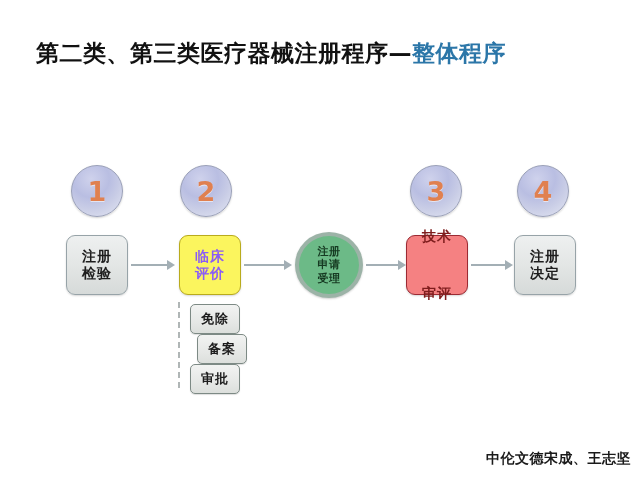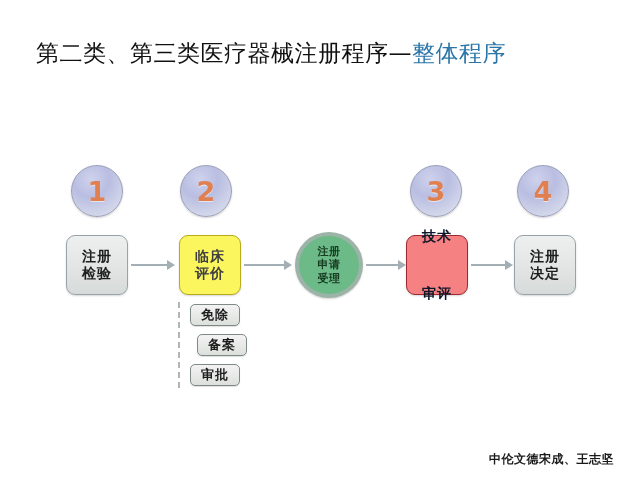--- a/index.html
+++ b/index.html
@@ -16,21 +16,21 @@
     overflow: hidden;
     position: relative;
   }
 
   
   #slide-title {
     position: absolute;
     left: 36px;
     top: 40px;
     font-size: 23px;
-    font-weight: normal;
+    font-weight: bold;
     letter-spacing: 0.5px;
     white-space: nowrap;
     color: #111111;
     line-height: 1.2;
   }
   #slide-title .title-accent { color: #2b76a8; }
   #slide-title .title-dash  { color: #111111; }
 
   
   #flow-canvas {
@@ -80,26 +80,26 @@
     box-shadow: 0 1px 2px rgba(0,0,0,0.16);
   }
   .proc-box.gray {
     background: linear-gradient(180deg, #eef0f0 0%, #e2e5e4 55%, #d6dad9 100%);
     border: 1.5px solid #97a3a8;
     color: #1d1d1d;
   }
   .proc-box.yellow {
     background: #fbf55e;
     border: 1.5px solid #b9ab1d;
-    color: #404040;
+    color: #8b5cf6;
   }
   .proc-box.red {
     background: #f58182;
     border: 1.5px solid #9b2a33;
-    color: #0f172a;
+    color: #7f1d1d;
     gap: 40px;
   }
 
   
   .proc-oval {
     position: absolute;
     width: 68px;
     height: 66px;
     border-radius: 50%;
     background: #6cba87;
@@ -149,40 +149,40 @@
     left: 0;
     top: 2px;
     width: 0;
     height: 86px;
     border-left: 2px dashed #b0b6b6;
   }
   .sub-box {
     position: absolute;
     left: 12px;
     width: 50px;
-    height: 22px;
+    height: 30px;
     border-radius: 5px;
     background: linear-gradient(180deg, #f2f3f2 0%, #e6e8e6 60%, #dcdfdc 100%);
     border: 1.5px solid #7d8a85;
     display: flex;
     align-items: center;
     justify-content: center;
     font-size: 13px;
     font-weight: bold;
     color: #1d1d1d;
     letter-spacing: 1px;
     box-shadow: 0 1px 1px rgba(0,0,0,0.13);
   }
 
   
   #footer-credit {
     position: absolute;
-    right: 26px;
+    right: 9px;
     bottom: 12px;
-    font-size: 12px;
+    font-size: 14px;
     font-weight: bold;
     color: #1a1a1a;
     letter-spacing: 0.5px;
     white-space: nowrap;
   }
 </style>
 </head>
 <body>
 
 <div id="slide-title">

